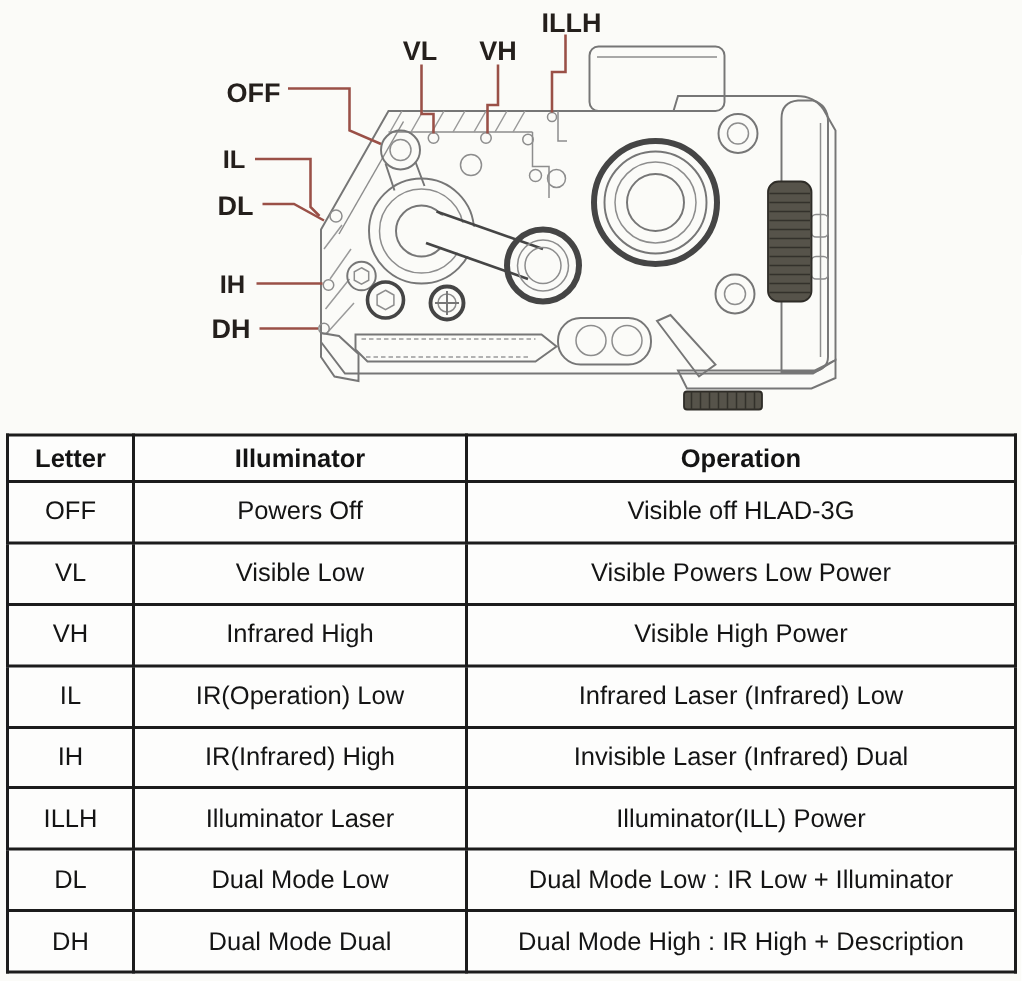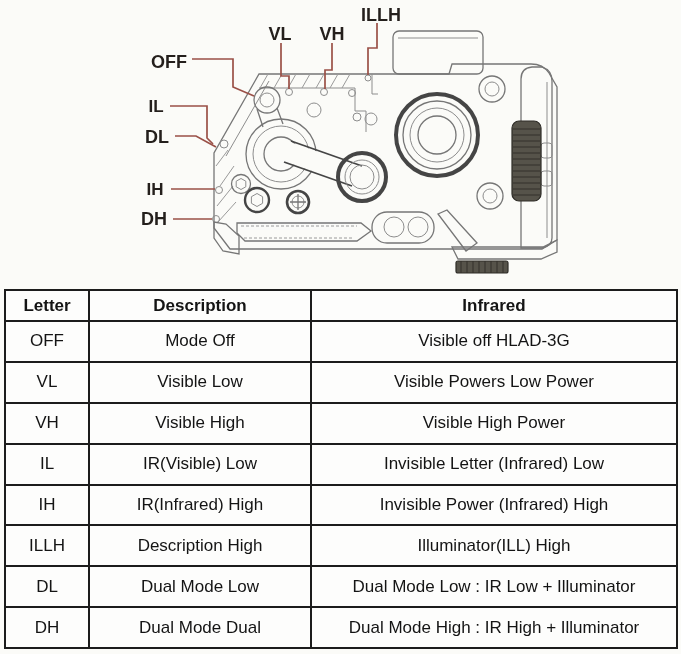--- a/index.html
+++ b/index.html
@@ -176,67 +176,67 @@
 
   <table class="modes">
     <colgroup>
       <col class="c-letter">
         <col class="c-desc">
         <col>
     </colgroup>
     <thead>
       <tr>
         <th>Letter</th>
-        <th>Description</th>
-        <th>Infrared</th>
+        <th>Illuminator</th>
+        <th>Operation</th>
       </tr>
     </thead>
     <tbody>
   <tr>
     <td>OFF</td>
-    <td>Mode Off</td>
+    <td>Powers Off</td>
     <td>Visible off HLAD-3G</td>
   </tr>
 
   <tr>
     <td>VL</td>
     <td>Visible Low</td>
     <td>Visible Powers Low Power</td>
   </tr>
 
   <tr>
     <td>VH</td>
-    <td>Visible High</td>
+    <td>Infrared High</td>
     <td>Visible High Power</td>
   </tr>
 
   <tr>
     <td>IL</td>
-    <td>IR(Visible) Low</td>
-    <td>Invisible Letter (Infrared) Low</td>
+    <td>IR(Operation) Low</td>
+    <td>Infrared Laser (Infrared) Low</td>
   </tr>
 
   <tr>
     <td>IH</td>
     <td>IR(Infrared) High</td>
-    <td>Invisible Power (Infrared) High</td>
+    <td>Invisible Laser (Infrared) Dual</td>
   </tr>
 
   <tr>
     <td>ILLH</td>
-    <td>Description High</td>
-    <td>Illuminator(ILL) High</td>
+    <td>Illuminator Laser</td>
+    <td>Illuminator(ILL) Power</td>
   </tr>
 
   <tr>
     <td>DL</td>
     <td>Dual Mode Low</td>
     <td>Dual Mode Low : IR Low + Illuminator</td>
   </tr>
 
   <tr>
     <td>DH</td>
     <td>Dual Mode Dual</td>
-    <td>Dual Mode High : IR High + Illuminator</td>
+    <td>Dual Mode High : IR High + Description</td>
   </tr>
 </tbody>
   </table>
 </div>
 
 </body></html>

